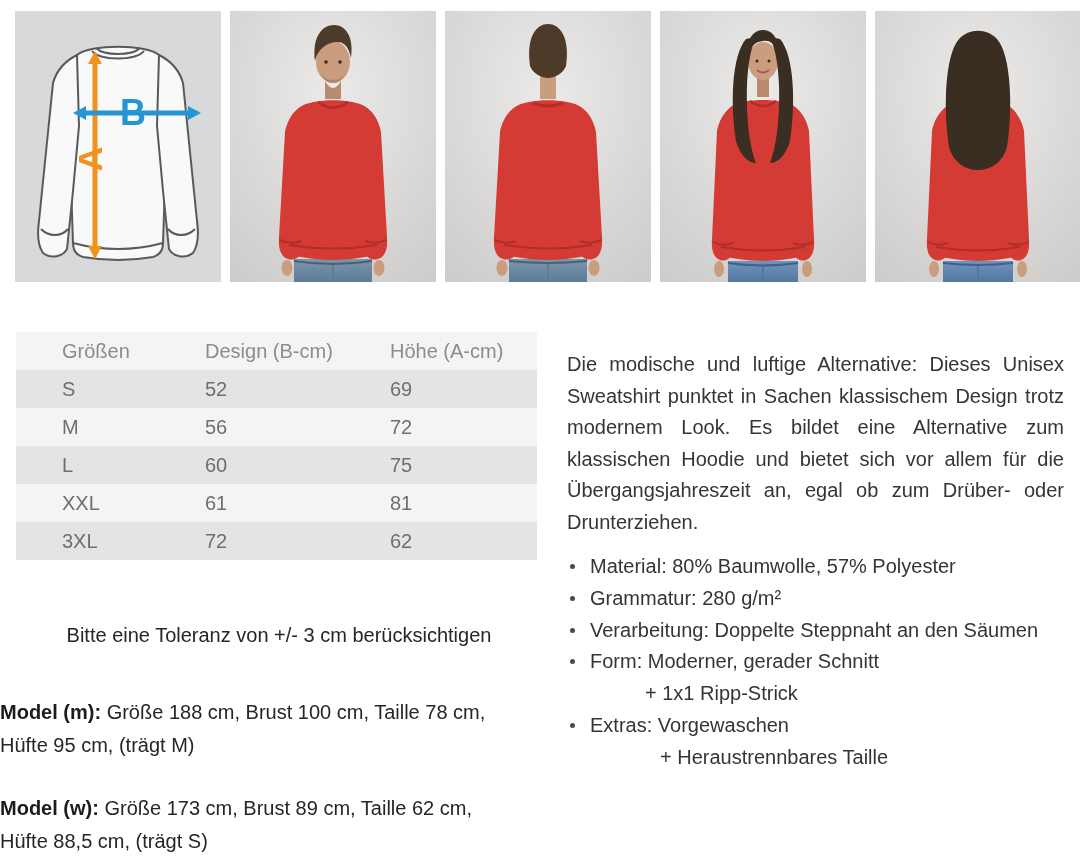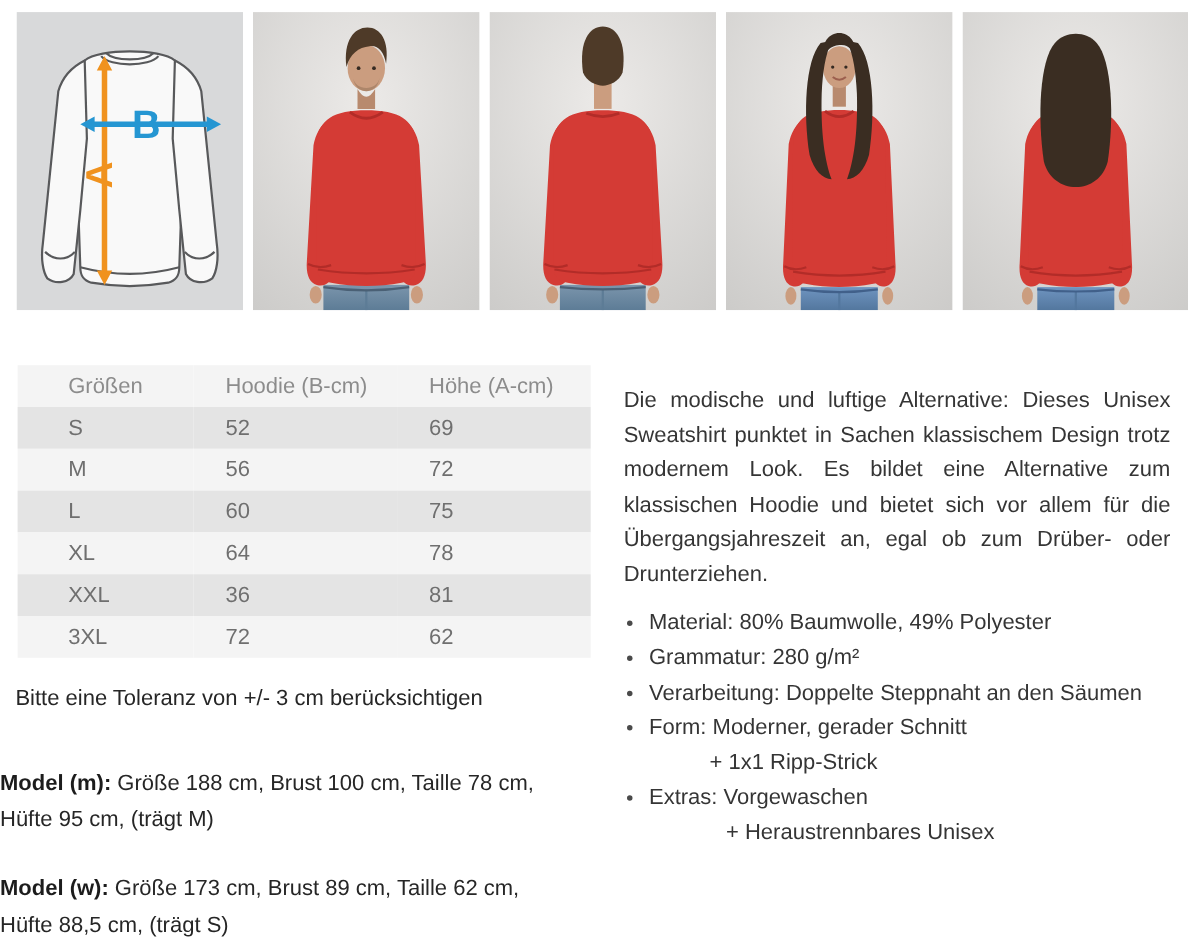--- a/index.html
+++ b/index.html
@@ -51,21 +51,21 @@
   .size-table th:nth-child(1),.size-table td:nth-child(1){padding-left:46px;}
   .size-table th:nth-child(2),.size-table td:nth-child(2){padding-left:29px;}
   .size-table th:nth-child(3),.size-table td:nth-child(3){padding-left:29px;}
   .size-table thead tr{background:var(--table-row-light);color:var(--table-header-text);}
   .size-table tbody{color:var(--table-body-text);}
   .size-table tbody tr:nth-child(odd){background:var(--table-row-dark);}
   .size-table tbody tr:nth-child(even){background:var(--table-row-light);}
   
   .tolerance{
     position:absolute;left:14px;top:601px;width:530px;
-    font-size:20px;line-height:28px;color:#262626;
+    font-size:20px;line-height:28px;color:#262626;text-align:center;
   }
   .model-block{
     position:absolute;left:0;width:525px;
     font-size:20px;line-height:33px;color:#262626;
   }
   .model-block b{font-weight:bold;color:#1c1c1c;}
   .model-m{top:676px;}
   .model-w{top:772px;}
   
   .desc-para{
@@ -241,67 +241,62 @@
 
 <table class="size-table">
   <colgroup>
       <col class="c1">
       <col class="c2">
       <col class="c3">
     </colgroup>
   <thead>
     <tr>
       <th>Größen</th>
-      <th>Hoodie (B-cm)</th>
+      <th>Design (B-cm)</th>
       <th>Höhe (A-cm)</th>
     </tr>
   </thead>
   <tbody>
     <tr>
       <td>S</td>
       <td>52</td>
       <td>69</td>
     </tr>
     <tr>
       <td>M</td>
       <td>56</td>
       <td>72</td>
     </tr>
     <tr>
       <td>L</td>
       <td>60</td>
       <td>75</td>
     </tr>
     <tr>
-      <td>XL</td>
-      <td>64</td>
-      <td>78</td>
-    </tr>
-    <tr>
       <td>XXL</td>
-      <td>36</td>
+      <td>61</td>
       <td>81</td>
     </tr>
     <tr>
       <td>3XL</td>
       <td>72</td>
       <td>62</td>
     </tr>
   </tbody>
 </table>
 
 <p class="tolerance">Bitte eine Toleranz von +/- 3 cm berücksichtigen</p>
 
 <p class="model-block model-m"><b>Model (m):</b><span> Größe 188 cm, Brust 100 cm, Taille 78 cm, Hüfte 95 cm, (trägt M)</span></p>
 
 <p class="model-block model-w"><b>Model (w):</b><span> Größe 173 cm, Brust 89 cm, Taille 62 cm, Hüfte 88,5 cm, (trägt S)</span></p>
 
 <p class="desc-para">Die modische und luftige Alternative: Dieses Unisex Sweatshirt punktet in Sachen klassischem Design trotz modernem Look. Es bildet eine Alternative zum klassischen Hoodie und bietet sich vor allem für die Übergangsjahreszeit an, egal ob zum Drüber- oder Drunterziehen.</p>
 
 <ul class="features">
-  <li class="bullet">Material: 80% Baumwolle, 49% Polyester</li>
+  <li class="bullet">Material: 80% Baumwolle, 57% Polyester</li>
   <li class="bullet">Grammatur: 280 g/m²</li>
   <li class="bullet">Verarbeitung: Doppelte Steppnaht an den Säumen</li>
   <li class="bullet">Form: Moderner, gerader Schnitt</li>
   <li class="sub1">+ 1x1 Ripp-Strick</li>
   <li class="bullet">Extras: Vorgewaschen</li>
-  <li class="sub2">+ Heraustrennbares Unisex</li>
+  <li class="sub2">+ Heraustrennbares Taille</li>
 </ul>
 
 </body></html>

